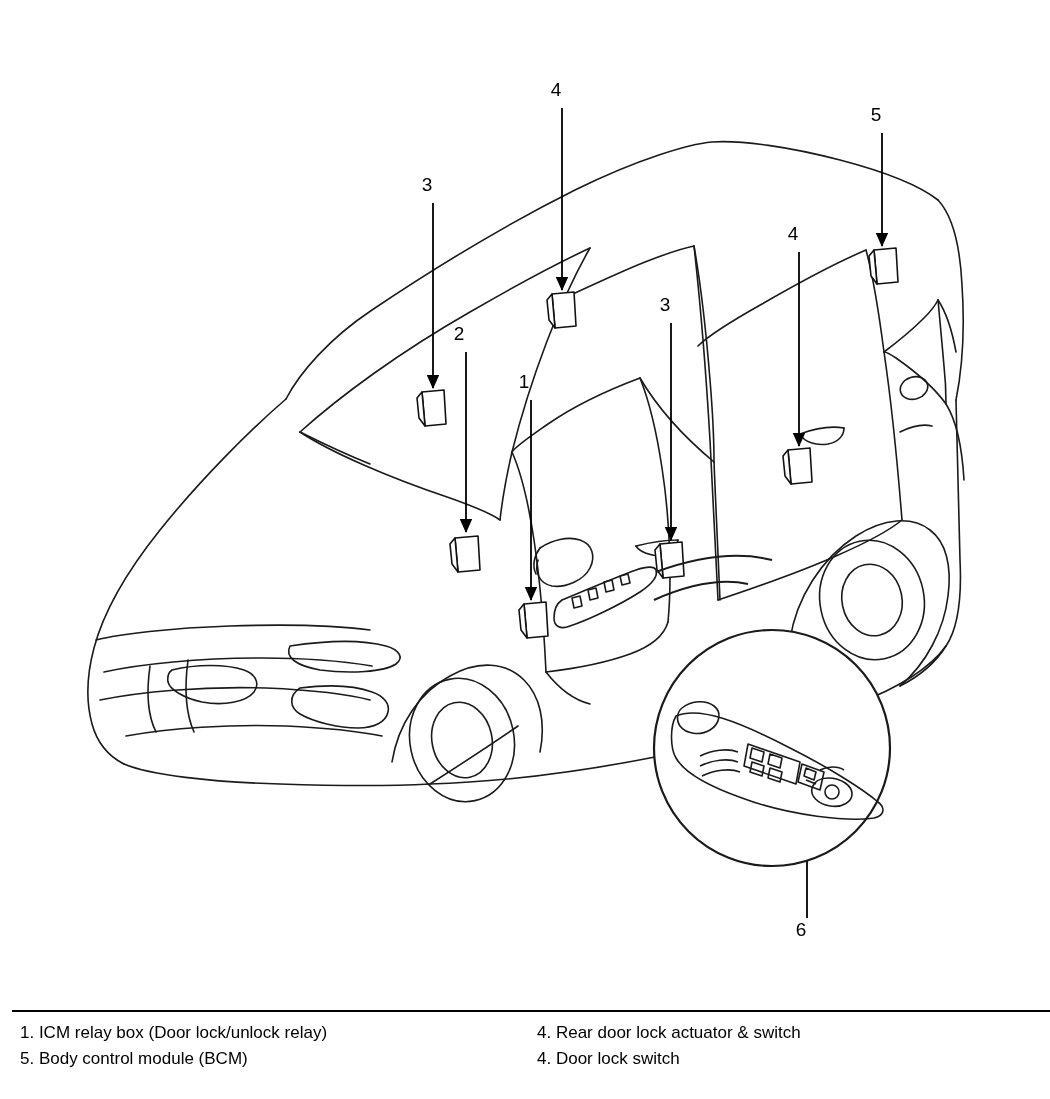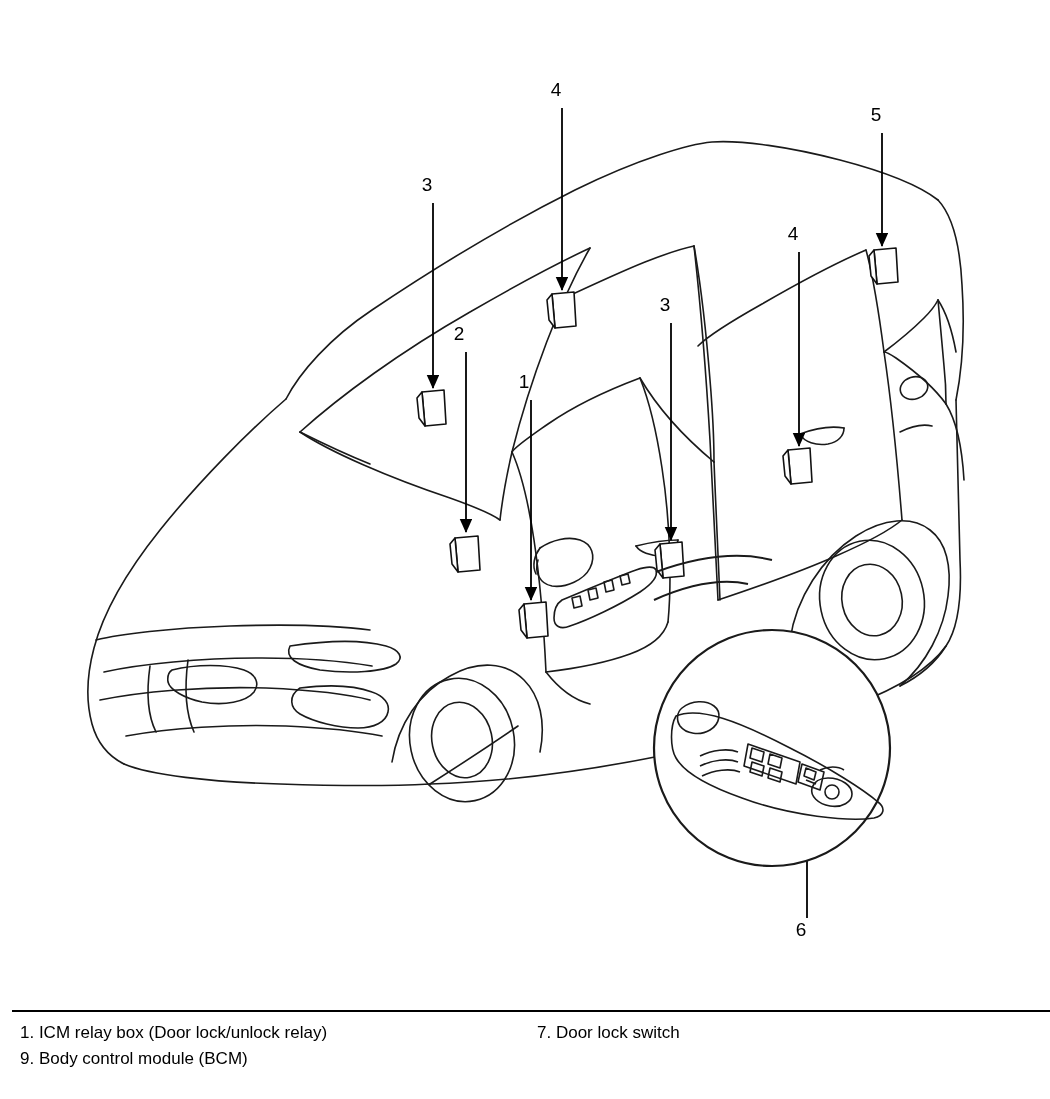--- a/index.html
+++ b/index.html
@@ -250,18 +250,19 @@
       <text class="callout-num" x="793" y="240" text-anchor="middle">4</text>
       <text class="callout-num" x="876" y="121" text-anchor="middle">5</text>
       <text class="callout-num" x="801" y="936" text-anchor="middle">6</text>
     </g>
   </svg>
 </div>
 
 <div class="legend">
   <div class="legend-col left">
     <div class="legend-item">1. ICM relay box (Door lock/unlock relay)</div>
-    <div class="legend-item">9. Body control module (BCM)</div>
+    <div class="legend-item">5. Body control module (BCM)</div>
   </div>
   <div class="legend-col right">
-    <div class="legend-item">7. Door lock switch</div>
+    <div class="legend-item">4. Rear door lock actuator &amp; switch</div>
+    <div class="legend-item">4. Door lock switch</div>
   </div>
 </div>
 
 </body></html>

